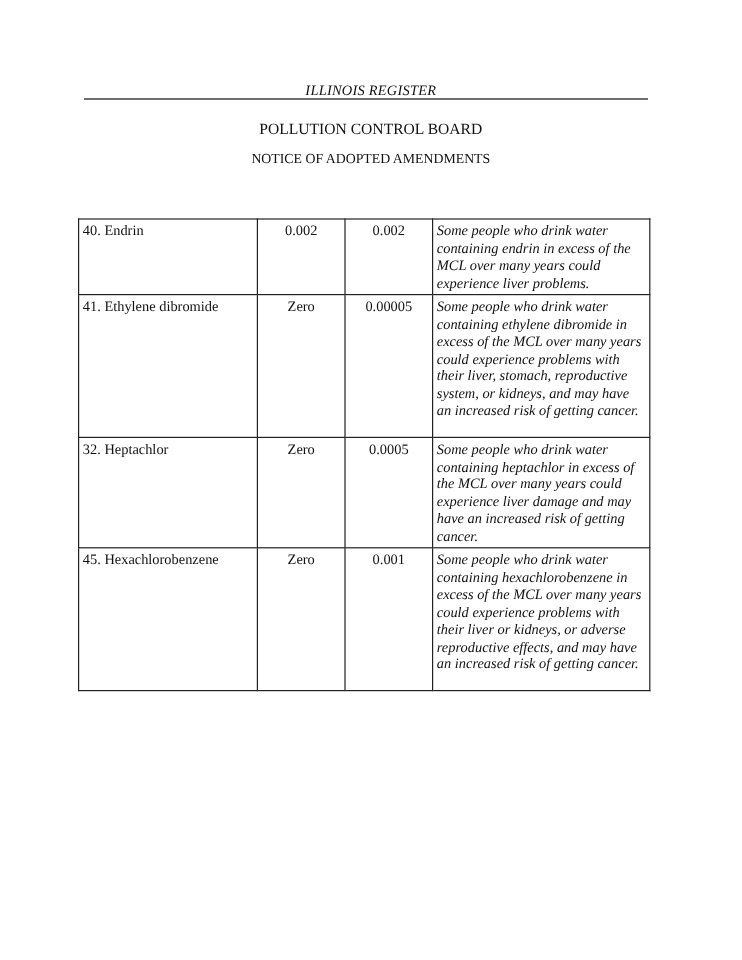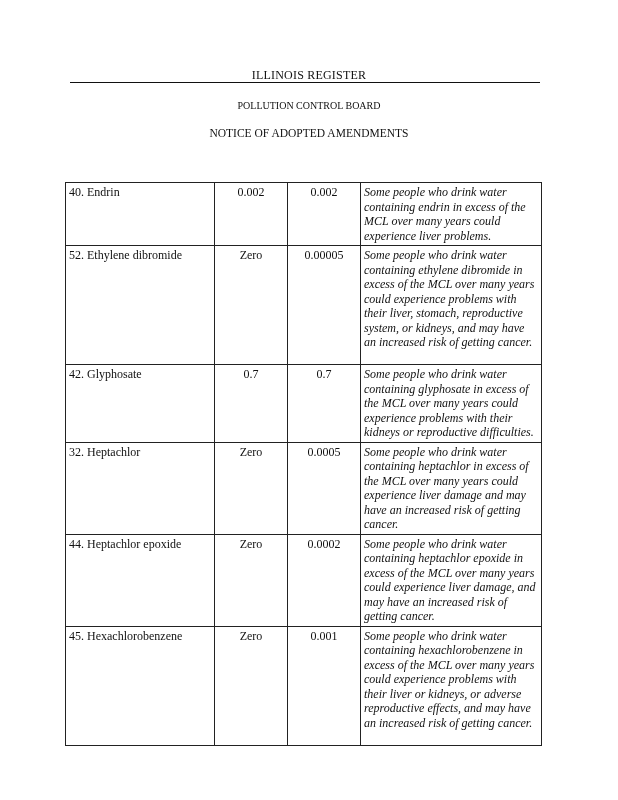--- a/index.html
+++ b/index.html
@@ -3,29 +3,29 @@
   <meta charset="utf-8">
   <style>
     html, body { margin: 0; padding: 0; background: #ffffff; }
     body {
       width: 618px; height: 800px; position: relative; overflow: hidden;
       font-family: "Liberation Serif", "DejaVu Serif", serif;
       color: #111;
     }
     .header-title {
       position: absolute; top: 68px; left: 0; width: 618px;
-      text-align: center; font-size: 12px; letter-spacing: 0.2px;
+      text-align: center; font-size: 12px; letter-spacing: 0.2px; font-style: italic;
     }
     .header-rule {
       position: absolute; top: 82px; left: 70px; width: 470px; height: 0;
       border-top: 1px solid #111;
     }
     .sub1 {
       position: absolute; top: 100px; left: 0; width: 618px;
-      text-align: center; font-size: 10px;
+      text-align: center; font-size: 13px;
     }
     .sub2 {
       position: absolute; top: 127px; left: 0; width: 618px;
       text-align: center; font-size: 11.5px; font-family: Liberation Serif, serif;
     }
     table.data {
       position: absolute; top: 154px; left: 65px;
       border-collapse: collapse; table-layout: fixed;
       width: 474px;
       font-size: 12px; line-height: 14.5px; margin-top: 28px;
@@ -51,42 +51,30 @@
 
 <table class="data">
   <tbody>
     <tr style="height:62px">
       <td class="c-name">40. Endrin</td>
       <td class="c-mclg">0.002</td>
       <td class="c-mcl">0.002</td>
       <td class="c-effect">Some people who drink water containing endrin in excess of the MCL over many years could experience liver problems.</td>
     </tr>
     <tr style="height:119px">
-      <td class="c-name">52. Ethylene dibromide</td>
+      <td class="c-name">41. Ethylene dibromide</td>
       <td class="c-mclg">Zero</td>
       <td class="c-mcl">0.00005</td>
       <td class="c-effect">Some people who drink water containing ethylene dibromide in excess of the MCL over many years could experience problems with their liver, stomach, reproductive system, or kidneys, and may have an increased risk of getting cancer.</td>
-    </tr>
-    <tr style="height:77px">
-      <td class="c-name">42. Glyphosate</td>
-      <td class="c-mclg">0.7</td>
-      <td class="c-mcl">0.7</td>
-      <td class="c-effect">Some people who drink water containing glyphosate in excess of the MCL over many years could experience problems with their kidneys or reproductive difficulties.</td>
     </tr>
     <tr style="height:91px">
       <td class="c-name">32. Heptachlor</td>
       <td class="c-mclg">Zero</td>
       <td class="c-mcl">0.0005</td>
       <td class="c-effect">Some people who drink water containing heptachlor in excess of the MCL over many years could experience liver damage and may have an increased risk of getting cancer.</td>
-    </tr>
-    <tr style="height:92px">
-      <td class="c-name">44. Heptachlor epoxide</td>
-      <td class="c-mclg">Zero</td>
-      <td class="c-mcl">0.0002</td>
-      <td class="c-effect">Some people who drink water containing heptachlor epoxide in excess of the MCL over many years could experience liver damage, and may have an increased risk of getting cancer.</td>
     </tr>
     <tr style="height:119px">
       <td class="c-name">45. Hexachlorobenzene</td>
       <td class="c-mclg">Zero</td>
       <td class="c-mcl">0.001</td>
       <td class="c-effect">Some people who drink water containing hexachlorobenzene in excess of the MCL over many years could experience problems with their liver or kidneys, or adverse reproductive effects, and may have an increased risk of getting cancer.</td>
     </tr>
   </tbody>
 </table>
 

